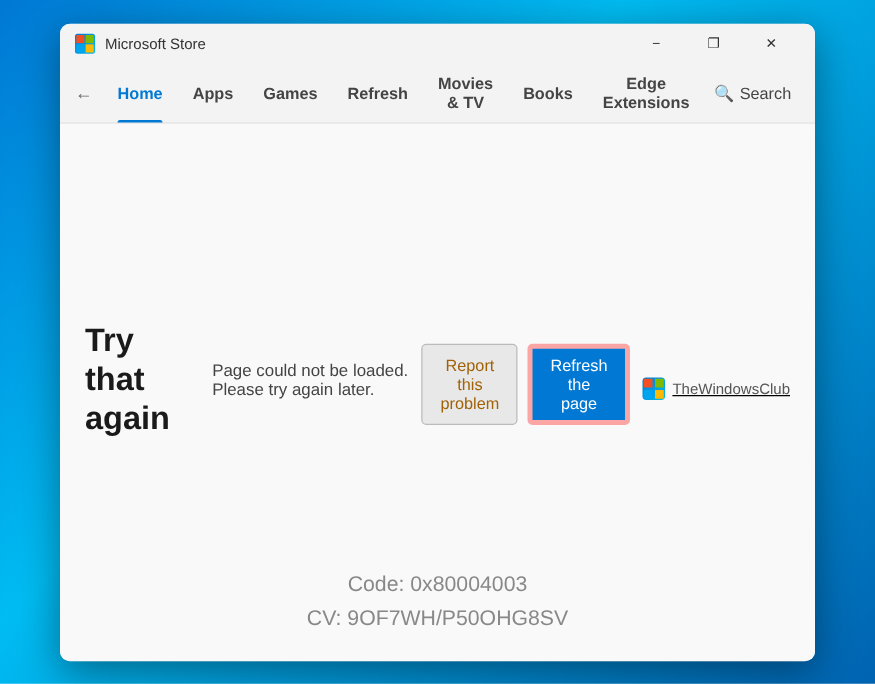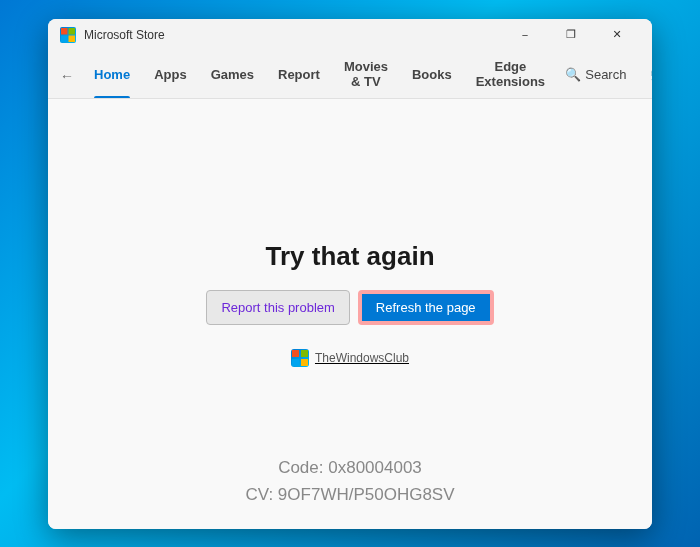--- a/index.html
+++ b/index.html
@@ -161,21 +161,21 @@
       display: flex;
       flex-direction: column;
       align-items: center;
       justify-content: center;
       position: relative;
       padding: 20px;
     }
 
     .error-container {
       display: flex;
-      flex-direction: column;
+      flex-direction: row;
       align-items: center;
       gap: 10px;
       margin-bottom: 20px;
     }
 
     .error-title {
       font-size: 26px;
       font-weight: 700;
       color: #1a1a1a;
     }
@@ -191,21 +191,21 @@
       margin-top: 8px;
     }
 
     .btn-report {
       padding: 6px 14px;
       font-size: 13px;
       background: #e8e8e8;
       border: 1px solid #bbb;
       border-radius: 4px;
       cursor: pointer;
-      color: #6d28d9;
+      color: #a16207;
     }
 
     .btn-refresh {
       padding: 6px 14px;
       font-size: 13px;
       background: #0078d4;
       border: 4px solid #fca5a5;
       border-radius: 4px;
       cursor: pointer;
       color: white;
@@ -267,21 +267,21 @@
   </div>
 
   <div class="nav-bar">
     <button class="nav-btn">
       <span>←</span>
     </button>
     <div class="nav-items">
       <button class="nav-item active">Home</button>
       <button class="nav-item">Apps</button>
       <button class="nav-item">Games</button>
-      <button class="nav-item">Report</button>
+      <button class="nav-item">Refresh</button>
       <button class="nav-item">Movies &amp; TV</button>
       <button class="nav-item">Books</button>
       <button class="nav-item">Edge Extensions</button>
     </div>
     <div class="nav-right">
       <button class="nav-right-btn">
         <span>🔍</span>
         <span>Search</span>
       </button>
       <button class="nav-right-btn">
@@ -291,20 +291,21 @@
       <button class="nav-right-btn">
         <span style="font-size:16px;">👤</span>
       </button>
 
     </div>
   </div>
 
   <div class="content">
     <div class="error-container">
       <h1 class="error-title">Try that again</h1>
+      <p class="error-message">Page could not be loaded. Please try again later.</p>
       <div class="error-buttons">
         <button class="btn-report">Report this problem</button>
         <button class="btn-refresh">Refresh the page</button>
       </div>
       <div class="watermark">
         <div class="watermark-icon">
           <svg width="18" height="18" viewBox="0 0 18 18">
             <rect x="1" y="1" width="7" height="7" fill="#f25022"></rect>
             <rect x="10" y="1" width="7" height="7" fill="#7fba00"></rect>
             <rect x="1" y="10" width="7" height="7" fill="#00a4ef"></rect>

